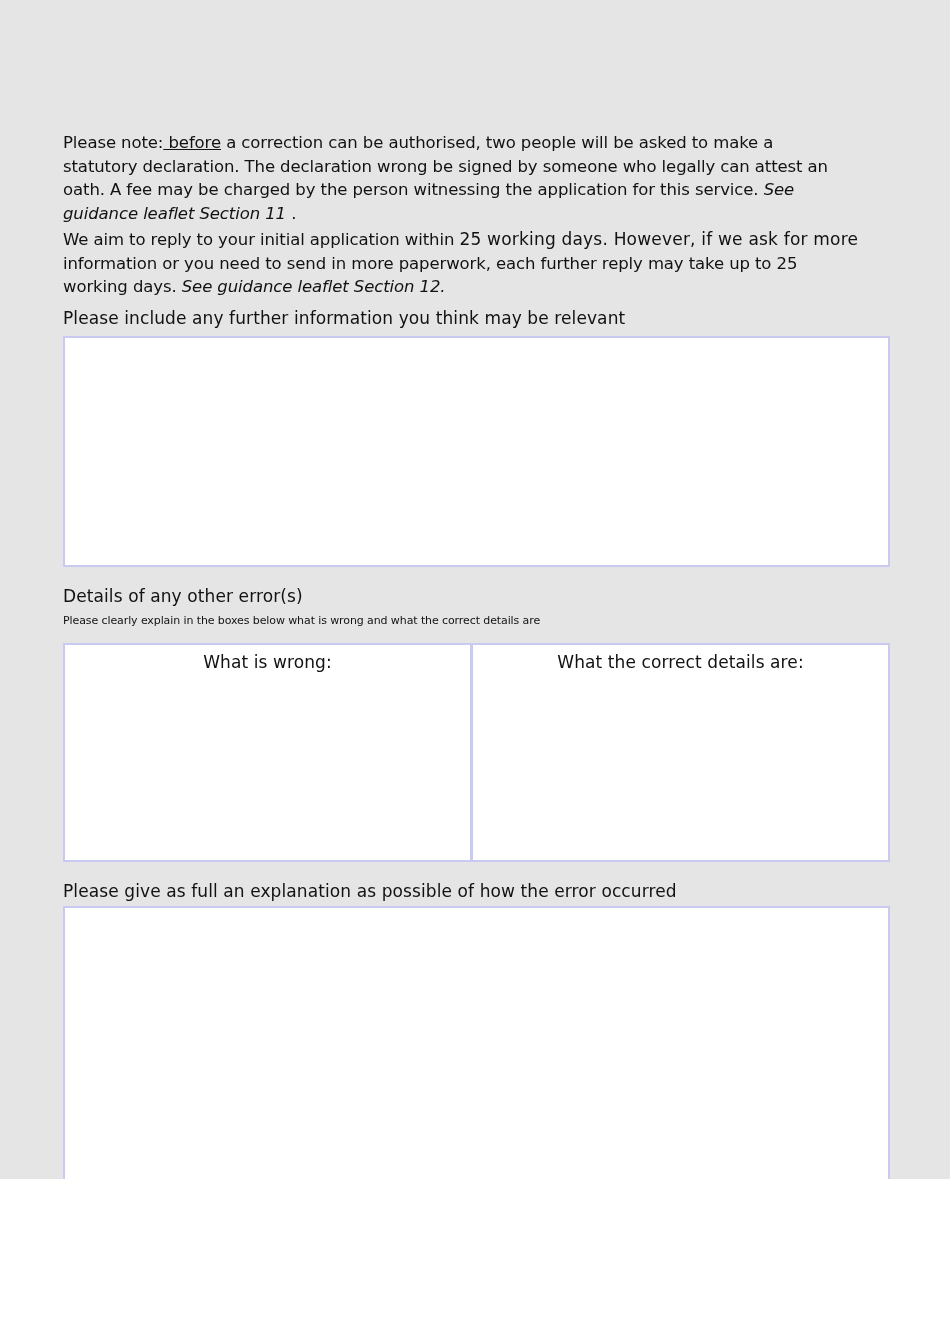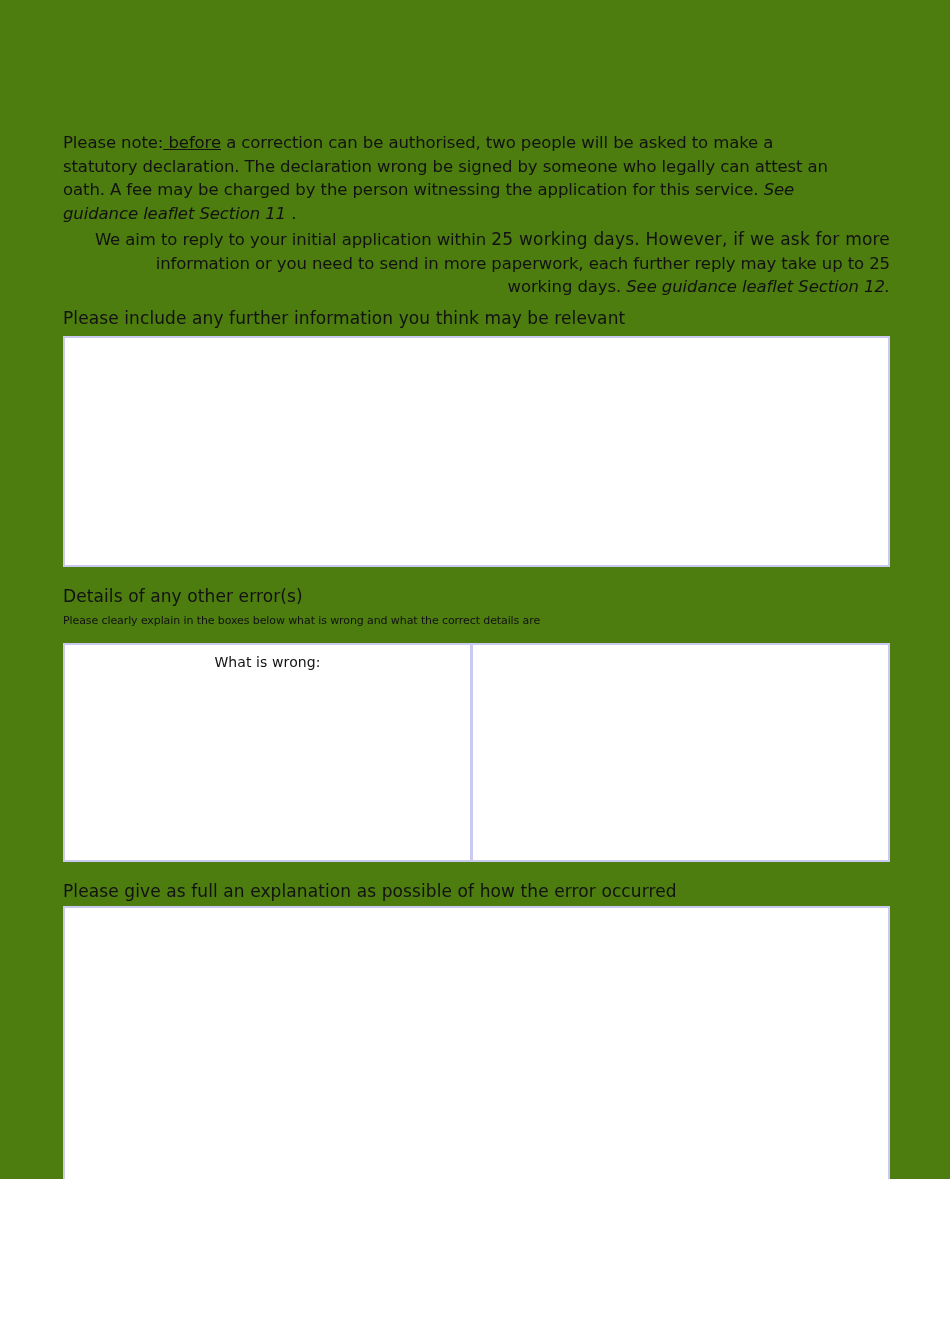--- a/index.html
+++ b/index.html
@@ -4,21 +4,21 @@
 <style>
   html, body {
     margin: 0;
     padding: 0;
     background: #ffffff;
   }
   .page {
     position: relative;
     width: 950px;
     height: 1179px;
-    background: #4d7c0f;
+    background: #e5e5e5;
     font-family: "DejaVu Sans", sans-serif;
     color: #121212;
     overflow: hidden;
   }
   .main {
     position: absolute;
     left: 63px;
     top: 131px;
     width: 827px;
   }
@@ -28,21 +28,21 @@
     letter-spacing: -0.1px;
   }
   .rich-line {
     line-height: 23.5px;
     white-space: nowrap;
   }
   .seg-n { }
   .seg-u { text-decoration: underline; }
   .seg-i { font-style: italic; }
   .seg-w { font-size: 17px; letter-spacing: 0.2px; }
-  .para-reply { margin-top: 3px; text-align: right; }
+  .para-reply { margin-top: 3px; }
 
   
   .section-label {
     font-size: 17px;
     line-height: 20px;
     letter-spacing: 0.1px;
     white-space: nowrap;
   }
   .label-further { margin-top: 9px; }
   .heading-errors { margin-top: 19px; }
@@ -83,21 +83,21 @@
     box-sizing: border-box;
     padding-top: 6px;
   }
   .cell-left {
     width: 408px;
     border-right: 3px solid #c9c9f1;
   }
   .cell-right { flex: 1; }
   .cell-header {
     text-align: center;
-    font-size: 14px;
+    font-size: 17px;
     line-height: 22px;
     letter-spacing: 0.1px;
   }
 
   
   .footer {
     position: absolute;
     left: 47px;
     right: 52px;
     top: 1302px;
@@ -132,20 +132,23 @@
     <div class="box box-further"></div>
 
     <div class="section-label heading-errors">Details of any other error(s)</div>
 
     <div class="instruction">Please clearly explain in the boxes below what is wrong and what the correct details are</div>
 
     <div class="error-table">
       <div class="error-cell cell-left">
         <div class="cell-header">What is wrong:</div>
       </div>
+      <div class="error-cell cell-right">
+        <div class="cell-header">What the correct details are:</div>
+      </div>
     </div>
 
     <div class="section-label heading-explanation">Please give as full an explanation as possible of how the error occurred</div>
 
     <div class="box box-explanation"></div>
 
   </div>
 
   <div class="footer">
     <span>PC February 2024 v3.0</span>

